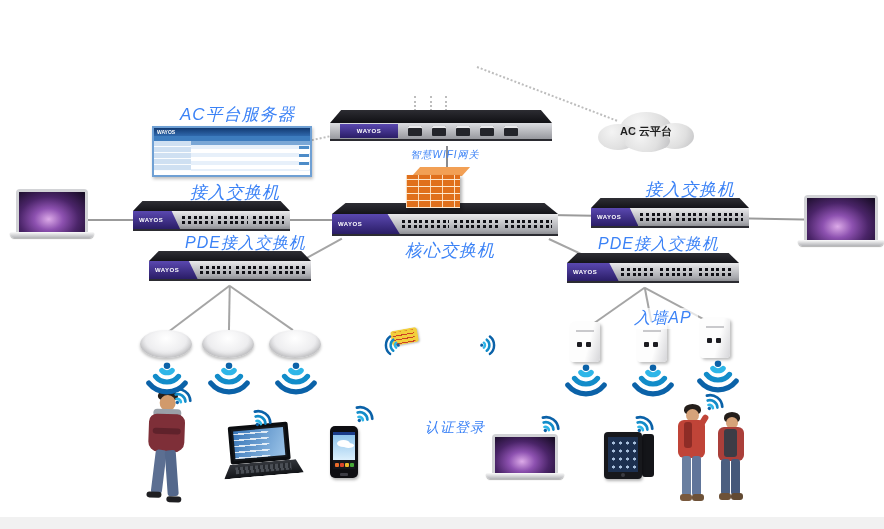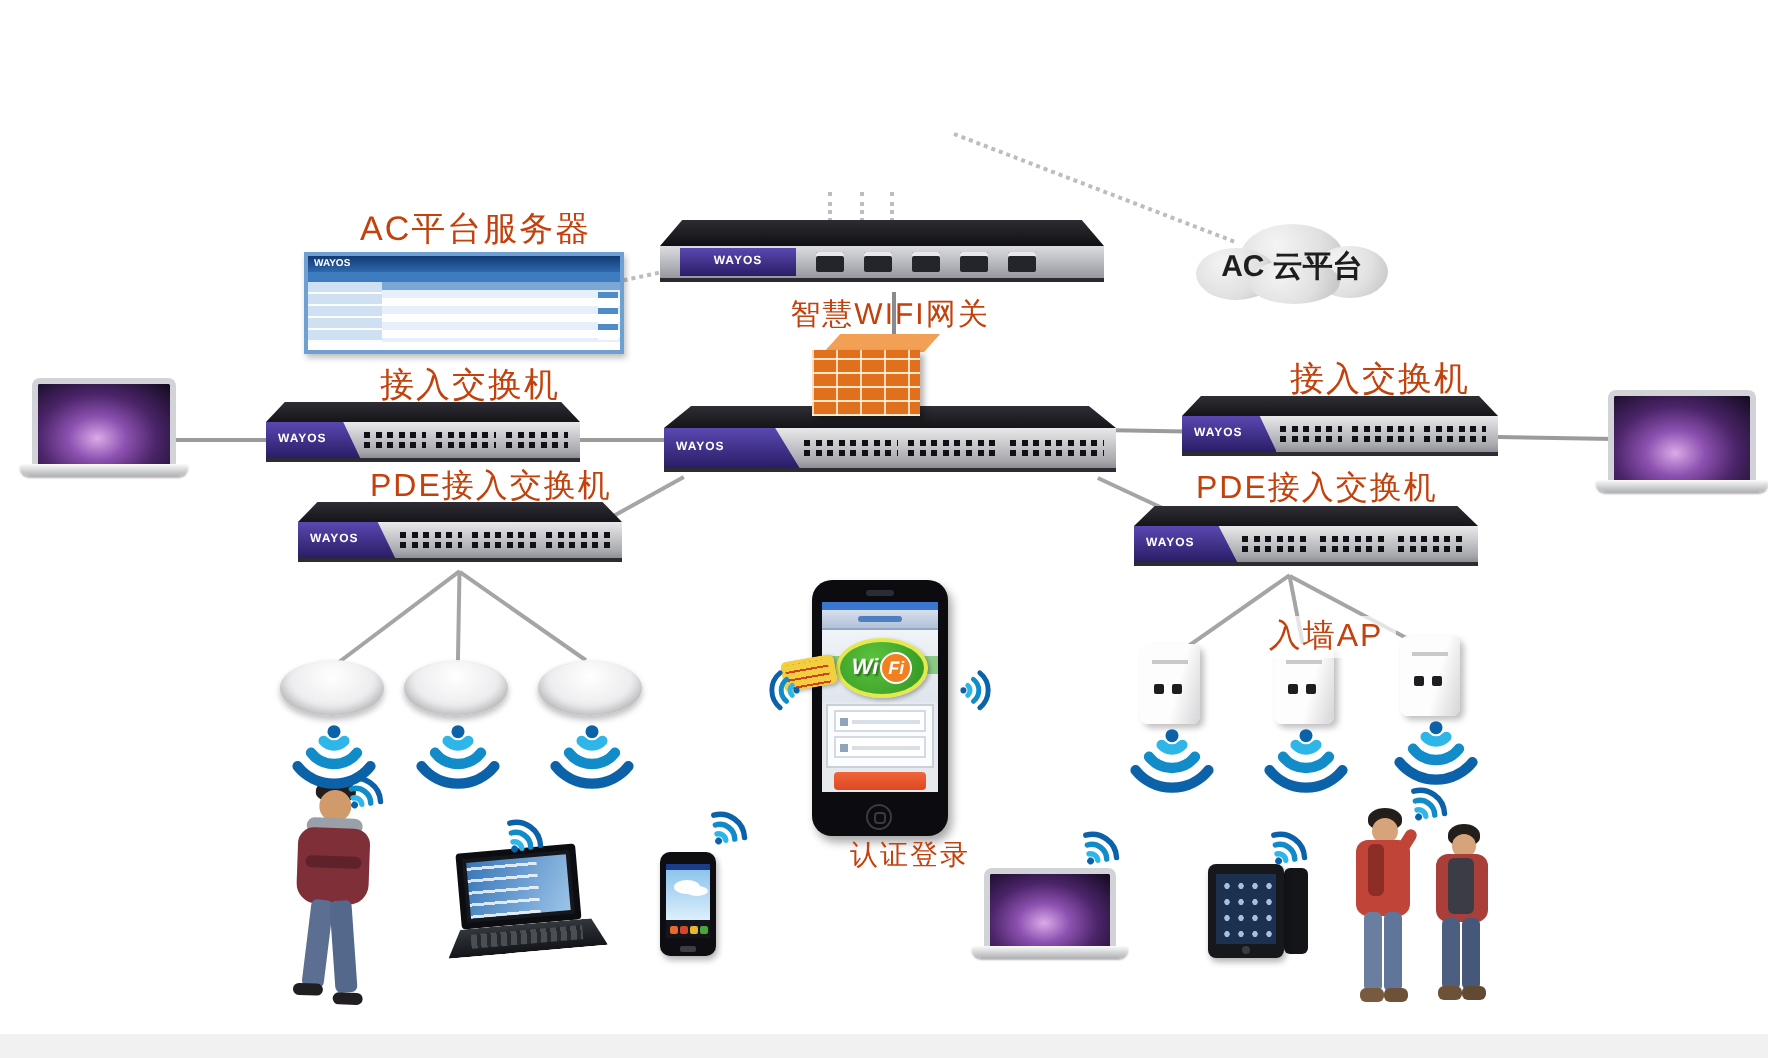--- a/index.html
+++ b/index.html
@@ -1,17 +1,17 @@
 <!DOCTYPE html>
 <html><head>
 <meta charset="utf-8">
 <style>
   html,body{margin:0;padding:0;background:#fff;font-family:"Liberation Sans","DejaVu Sans",sans-serif;}
   #canvas{position:relative;width:884px;height:529px;background:#ffffff;overflow:hidden;}
-  .lbl{position:absolute;color:#c2410c;white-space:nowrap;z-index:6;letter-spacing:1px;}
+  .lbl{position:absolute;color:#3b82f6;white-space:nowrap;z-index:6;letter-spacing:1px;font-style:italic;}
   .center{text-align:center;}
 
   
   .line{position:absolute;height:2px;background:#9b9b9b;transform-origin:left center;z-index:1;}
   .thin{height:1.5px;background:#a5a5a5;}
   .dotv{position:absolute;width:0;border-left:2px dotted #bdbdbd;z-index:1;}
   .doth{position:absolute;height:0;border-top:2px dotted #bdbdbd;transform-origin:left center;z-index:1;}
   .vline{position:absolute;width:2px;background:#8a8b8f;z-index:1;}
 
   
@@ -148,21 +148,21 @@
   <div class="line thin" style="left:645px;top:287px;width:70px;transform:rotate(145deg);"></div>
   <div class="line thin" style="left:645px;top:287px;width:41px;transform:rotate(79deg);"></div>
   <div class="line thin" style="left:645px;top:287px;width:78px;transform:rotate(28deg);"></div>
 
 
   <div class="cloud lite" style="left:598px;top:110px;width:96px;height:42px;">
     <div class="cc" style="left:22px;top:2px;width:52px;height:34px;"></div>
     <div class="cc" style="left:0;top:14px;width:40px;height:26px;"></div>
     <div class="cc" style="left:58px;top:13px;width:38px;height:26px;"></div>
     <div class="cc" style="left:26px;top:20px;width:46px;height:22px;"></div>
-    <span class="ctext" style="top:14px;font-size:15px;">AC 云平台</span>
+    <span class="ctext" style="top:14px;font-size:11px;">AC 云平台</span>
   </div>
 
   <div class="lbl" style="left:180px;top:103px;font-size:17px;">AC平台服务器</div>
   <div class="srv" style="left:152px;top:126px;">
     <div class="srv-title">WAYOS</div>
     <div class="srv-tool"></div>
     <div class="srv-body">
       <div class="srv-side"></div>
       <div class="srv-main">
         <div class="srv-head"></div>
@@ -175,21 +175,21 @@
     <div class="gw-top"></div>
     <div class="gw-front">
       <div class="gw-brand">WAYOS</div>
       <div class="gw-port"></div>
       <div class="gw-port"></div>
       <div class="gw-port"></div>
       <div class="gw-port"></div>
       <div class="gw-port"></div>
     </div>
   </div>
-  <div class="lbl center" style="left:393px;top:148px;width:104px;font-size:15px;">智慧WIFI网关</div>
+  <div class="lbl center" style="left:393px;top:148px;width:104px;font-size:10px;">智慧WIFI网关</div>
 
   <div class="fw" style="left:406px;top:167px;">
     <div class="fw-topface"></div>
     <div class="fw-front"></div>
   </div>
 
   <div class="switch" style="left:332px;top:203px;width:226px;">
     <div class="sw-top" style="height:11px;"></div>
     <div class="sw-front" style="height:20px;">
       <div class="sw-brand">WAYOS</div>
@@ -202,20 +202,21 @@
             <i></i>
             <i></i>
           </div>
         <div class="bank">
             <i></i>
             <i></i>
           </div>
       </div>
     </div>
   </div>
+  <div class="lbl center" style="left:395px;top:239px;width:110px;font-size:17px;">核心交换机</div>
 
   <div class="lbl" style="left:190px;top:181px;font-size:17px;">接入交换机</div>
   <div class="switch" style="left:133px;top:201px;width:157px;">
     <div class="sw-top"></div>
     <div class="sw-front">
       <div class="sw-brand">WAYOS</div>
       <div class="sw-ports">
         <div class="bank">
             <i></i>
             <i></i>
@@ -361,48 +362,20 @@
       <path class="w3" d="M9.3 15.6 A 3.6 3.6 0 0 1 14.7 15.6"></path>
       <circle cx="12" cy="18" r="1.7" fill="#0b62a8"></circle>
     </svg>
   <svg class="wifi wifi-ap" style="left:695px;top:360px;" viewBox="0 0 24 20">
       <path class="w1" d="M2.5 9 A 12.2 12.2 0 0 1 21.5 9"></path>
       <path class="w2" d="M6 12.5 A 7.6 7.6 0 0 1 18 12.5"></path>
       <path class="w3" d="M9.3 15.6 A 3.6 3.6 0 0 1 14.7 15.6"></path>
       <circle cx="12" cy="18" r="1.7" fill="#0b62a8"></circle>
     </svg>
 
-  <div class="phone">
-    <div class="ph-spk"></div>
-    <div class="ph-scr">
-      <div class="ph-status"></div>
-      <div class="ph-head">
-          <i></i>
-        </div>
-      <div class="ph-mid">
-        <div class="ph-band"></div>
-        <div class="wifi-logo">
-          <span class="wi">Wi</span>
-          <span class="fi">Fi</span>
-        </div>
-      </div>
-      <div class="ph-form">
-        <div class="ph-row">
-            <i></i>
-            <b></b>
-          </div>
-        <div class="ph-row">
-            <i></i>
-            <b></b>
-          </div>
-      </div>
-      <div class="ph-btn"></div>
-    </div>
-    <div class="ph-home"></div>
-  </div>
   <div class="bubble"></div>
   <svg class="wifi wifi-left" style="left:380px;top:336px;" viewBox="0 0 24 20">
       <path class="w1" d="M2.5 9 A 12.2 12.2 0 0 1 21.5 9"></path>
       <path class="w2" d="M6 12.5 A 7.6 7.6 0 0 1 18 12.5"></path>
       <path class="w3" d="M9.3 15.6 A 3.6 3.6 0 0 1 14.7 15.6"></path>
       <circle cx="12" cy="18" r="1.7" fill="#0b62a8"></circle>
     </svg>
   <svg class="wifi wifi-right" style="left:478px;top:336px;" viewBox="0 0 24 20">
       <path class="w1" d="M2.5 9 A 12.2 12.2 0 0 1 21.5 9"></path>
       <path class="w2" d="M6 12.5 A 7.6 7.6 0 0 1 18 12.5"></path>

